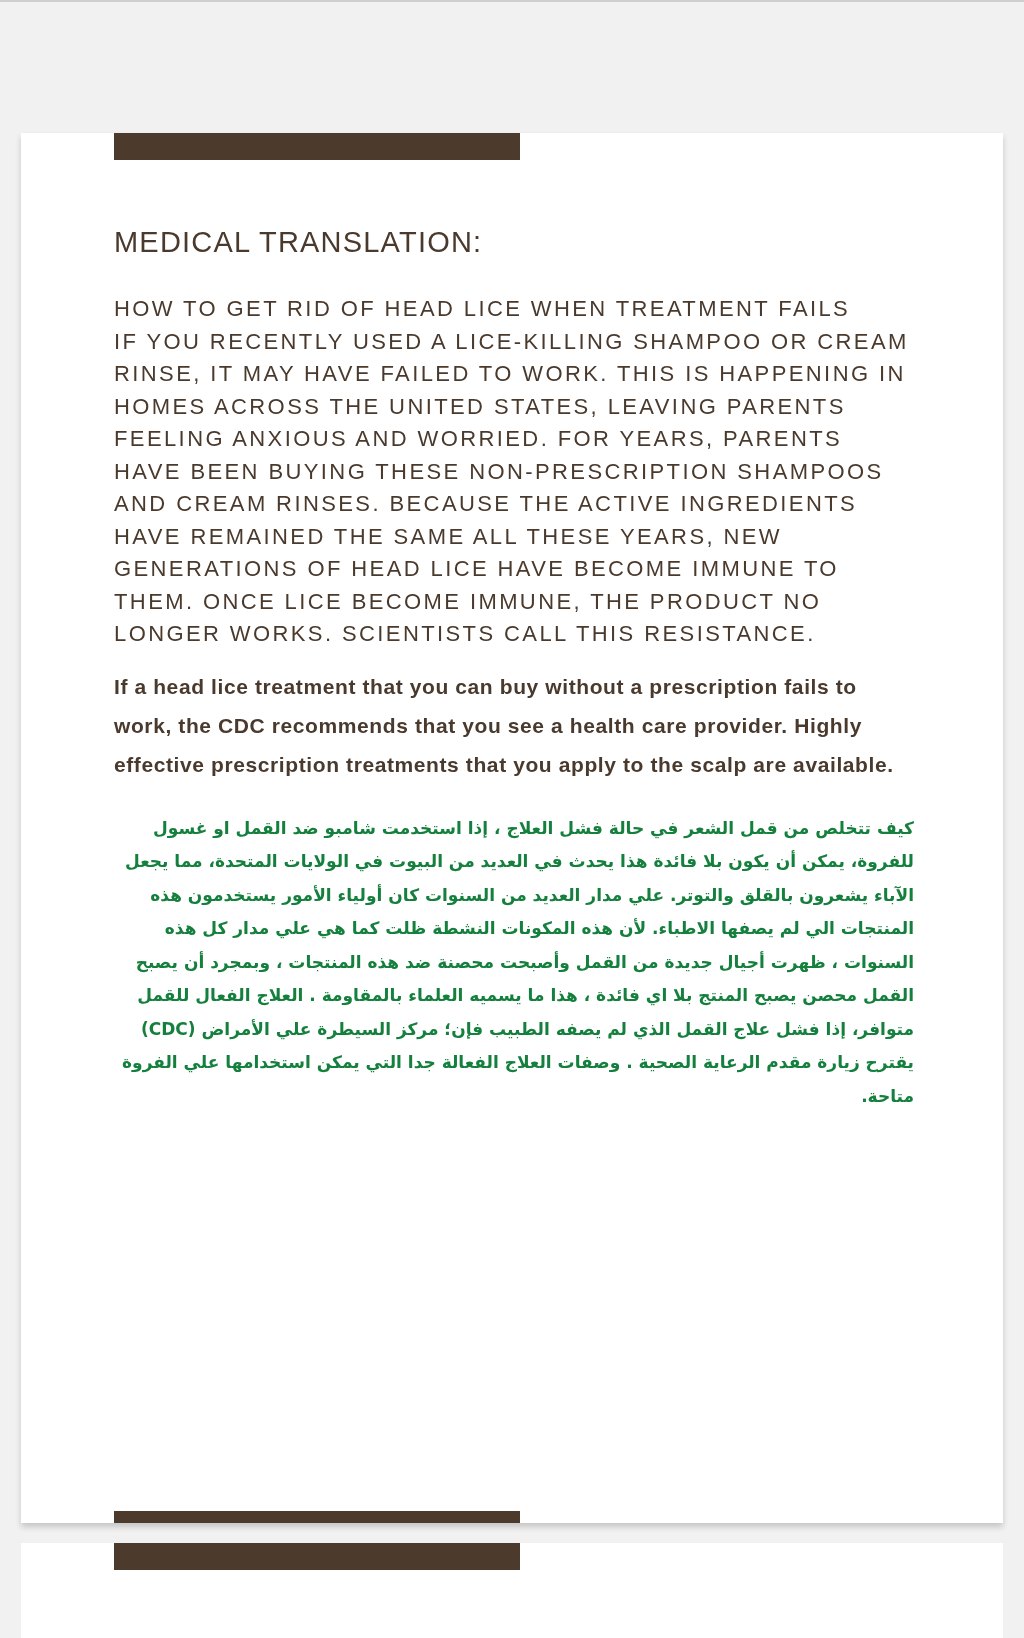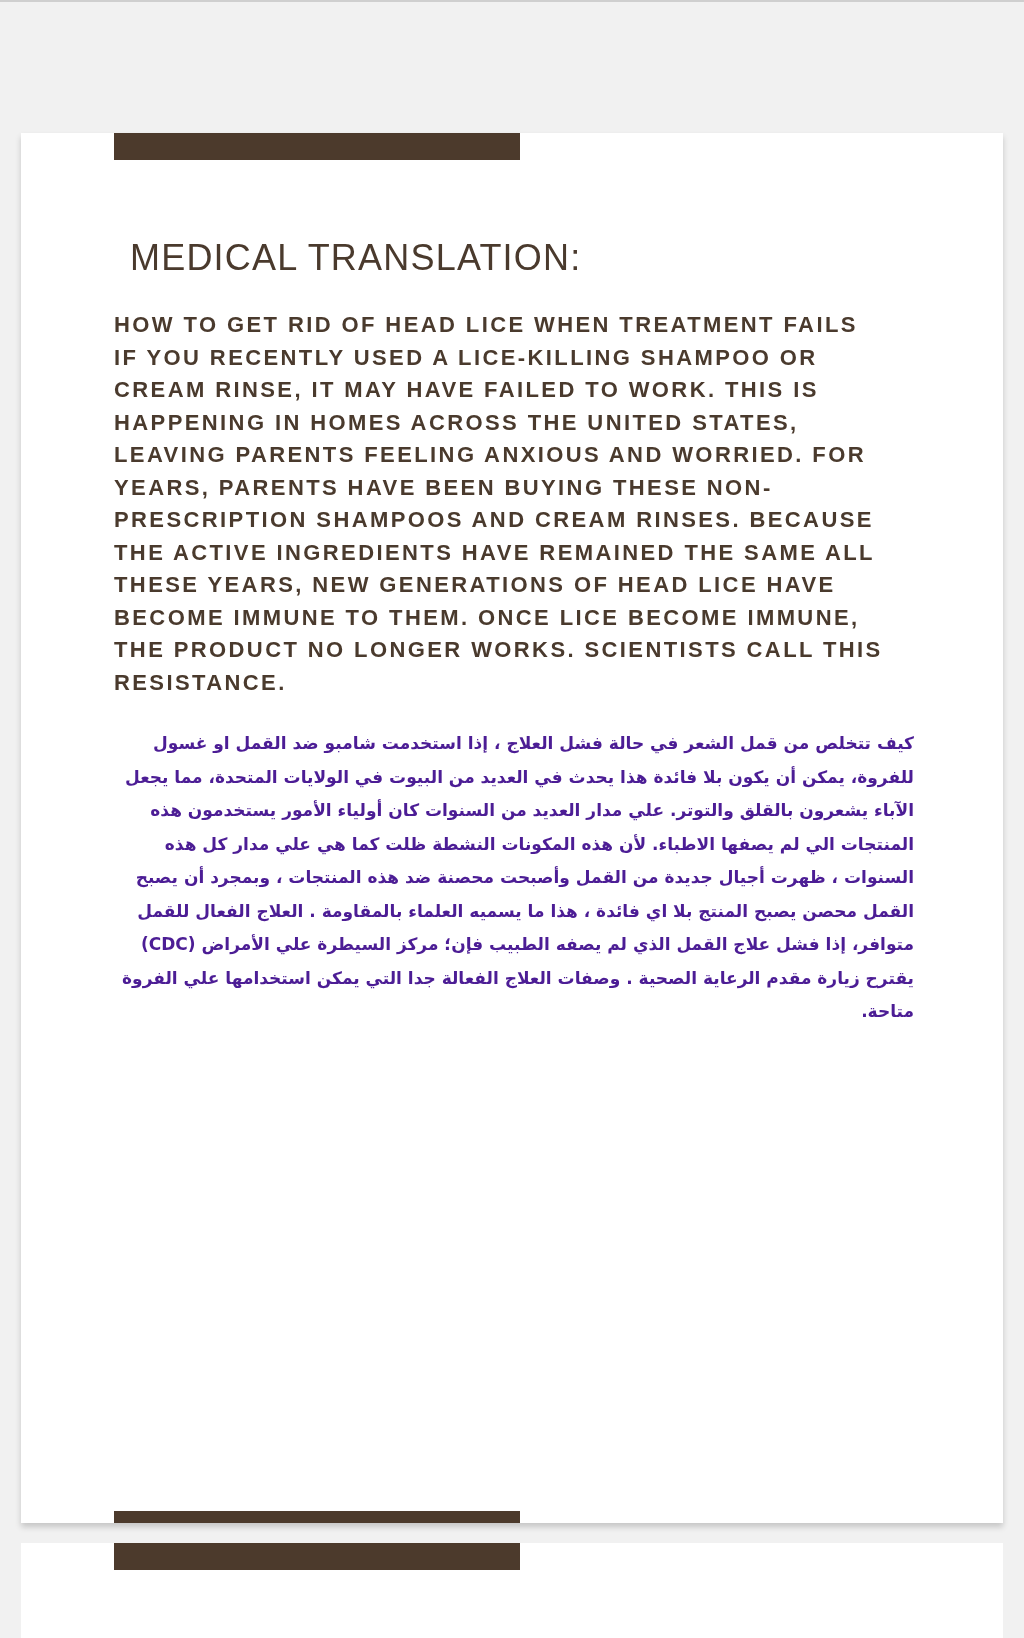--- a/index.html
+++ b/index.html
@@ -15,55 +15,56 @@
   }
   #page1 { top: 133px; height: 1390px; box-shadow: 0 4px 6px rgba(0,0,0,0.18); }
   #page2 { top: 1543px; height: 95px; }
   .bar { position: absolute; left: 93px; width: 406px; background: #4c3a2c; }
   #page1 .bar-top { top: 0; height: 27px; }
   #page1 .bar-bottom { top: 1378px; height: 12px; }
   #page2 .bar-top { top: 0; height: 27px; }
 
   .content { position: absolute; left: 93px; top: 92px; width: 800px; }
   .title {
-    font-size: 36px; font-weight: normal; letter-spacing: 1.2px;
-    margin: 16px; line-height: 34px; color: #4a3a2d;
+    font-size: 29px; font-weight: normal; letter-spacing: 1.2px;
+    margin: 0; line-height: 34px; color: #4a3a2d;
     transform: scaleY(1.0);
   }
   .caps {
-    margin: 34px 0 0 0; font-weight: bold; font-size: 22px; line-height: 32.5px;
+    margin: 34px 0 0 0; font-weight: normal; font-size: 22px; line-height: 32.5px;
     letter-spacing: 2.4px; text-transform: uppercase; color: #4a3a2d;
   }
   .caps p { margin: 0; }
   .body-en {
     margin: 16px 0 0 0; font-weight: bold; font-size: 21px; line-height: 39px;
     letter-spacing: 0.6px; color: #4a3a2d; width: 800px;
   }
   .body-ar {
     margin: 28px 0 0 0; direction: rtl; text-align: right; width: 800px;
     font-family: "DejaVu Sans", sans-serif; font-weight: bold;
-    font-size: 17px; line-height: 33.5px; color: #4c1d95;
+    font-size: 17px; line-height: 33.5px; color: #15803d;
   }
 </style>
 </head>
 <body>
 
 <div class="topline"></div>
 
 <div class="page" id="page1">
   <div class="bar bar-top"></div>
 
   <div class="content">
     <h1 class="title">MEDICAL TRANSLATION:</h1>
 
     <div class="caps">
       <p>HOW TO GET RID OF HEAD LICE WHEN TREATMENT FAILS</p>
       <p>IF YOU RECENTLY USED A LICE-KILLING SHAMPOO OR CREAM RINSE, IT MAY HAVE FAILED TO WORK. THIS IS HAPPENING IN HOMES ACROSS THE UNITED STATES, LEAVING PARENTS FEELING ANXIOUS AND WORRIED. FOR YEARS, PARENTS HAVE BEEN BUYING THESE NON-PRESCRIPTION SHAMPOOS AND CREAM RINSES. BECAUSE THE ACTIVE INGREDIENTS HAVE REMAINED THE SAME ALL THESE YEARS, NEW GENERATIONS OF HEAD LICE HAVE BECOME IMMUNE TO THEM. ONCE LICE BECOME IMMUNE, THE PRODUCT NO LONGER WORKS. SCIENTISTS CALL THIS RESISTANCE.</p>
     </div>
 
+    <p class="body-en">If a head lice treatment that you can buy without a prescription fails to work, the CDC recommends that you see a health care provider. Highly effective prescription treatments that you apply to the scalp are available.</p>
 
     <p class="body-ar" dir="rtl" lang="ar">كيف تتخلص من قمل الشعر في حالة فشل العلاج ، إذا استخدمت شامبو ضد القمل او غسول للفروة، يمكن أن يكون بلا فائدة هذا يحدث في العديد من البيوت في الولايات المتحدة، مما يجعل الآباء يشعرون بالقلق والتوتر. علي مدار العديد من السنوات كان أولياء الأمور يستخدمون هذه المنتجات الي لم يصفها الاطباء. لأن هذه المكونات النشطة ظلت كما هي علي مدار كل هذه السنوات ، ظهرت أجيال جديدة من القمل وأصبحت محصنة ضد هذه المنتجات ، وبمجرد أن يصبح القمل محصن يصبح المنتج بلا اي فائدة ، هذا ما يسميه العلماء بالمقاومة . العلاج الفعال للقمل متوافر، إذا فشل علاج القمل الذي لم يصفه الطبيب فإن؛ مركز السيطرة علي الأمراض (CDC) يقترح زيارة مقدم الرعاية الصحية . وصفات العلاج الفعالة جدا التي يمكن استخدامها علي الفروة متاحة.</p>
   </div>
 
   <div class="bar bar-bottom"></div>
 </div>
 
 <div class="page" id="page2">
   <div class="bar bar-top"></div>
 </div>

